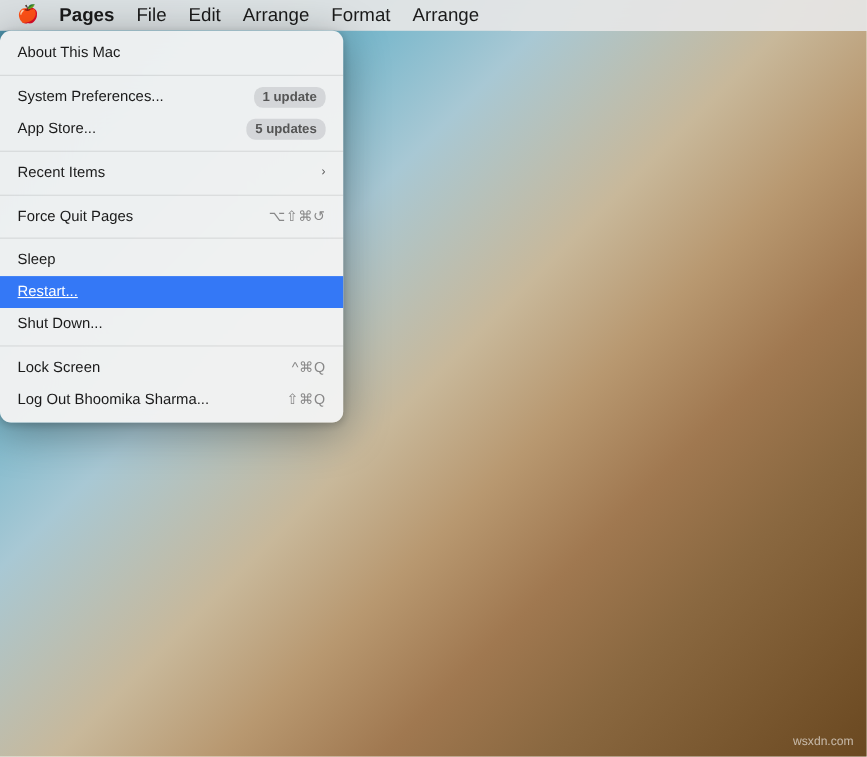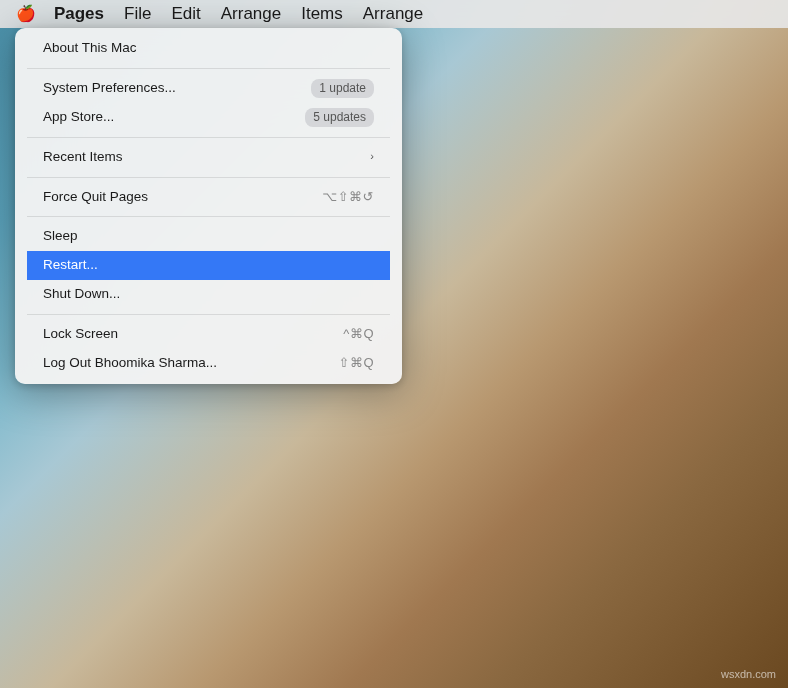--- a/index.html
+++ b/index.html
@@ -63,60 +63,61 @@
     }
 
     .menubar-item.bold {
       font-weight: 600;
     }
 
     
     .dropdown-menu {
       position: absolute;
       top: 28px;
-      left: 15px;
-      width: 387px;
+      left: 0;
+      width: 312px;
       background: rgba(242, 242, 242, 0.96);
       backdrop-filter: blur(40px);
       border-radius: 10px;
       box-shadow: 0 8px 40px rgba(0,0,0,0.35), 0 2px 8px rgba(0,0,0,0.2);
-      padding: 6px 12px;
+      padding: 6px 0;
       z-index: 200;
     }
 
     .menu-item {
       display: flex;
       align-items: center;
       justify-content: space-between;
       padding: 5px 16px;
       font-size: 13.5px;
       color: #1a1a1a;
       cursor: pointer;
       min-height: 22px;
       line-height: 1.4;
     }
 
     .menu-item.active {
       background: #3478f6;
       color: white;
+      text-decoration: underline;
     }
 
     .menu-item .right-content {
       display: flex;
       align-items: center;
       gap: 6px;
     }
 
     .badge {
       background: rgba(120, 120, 128, 0.22);
       border-radius: 8px;
       padding: 1px 8px;
       font-size: 12px;
       color: #555;
-      font-weight: 400;
+      font-weight: 700;
     }
 
     .shortcut {
       font-size: 13px;
       color: #888;
       letter-spacing: 0.5px;
     }
 
     .chevron {
       font-size: 11px;
@@ -154,21 +155,21 @@
   <div class="menubar-item">
     <span>File</span>
   </div>
   <div class="menubar-item">
     <span>Edit</span>
   </div>
   <div class="menubar-item">
     <span>Arrange</span>
   </div>
   <div class="menubar-item">
-    <span>Items</span>
+    <span>Format</span>
   </div>
   <div class="menubar-item">
     <span>Arrange</span>
   </div>
 </div>
 
 <div class="dropdown-menu">
 
   <div class="menu-item">
     <span>About This Mac</span>

